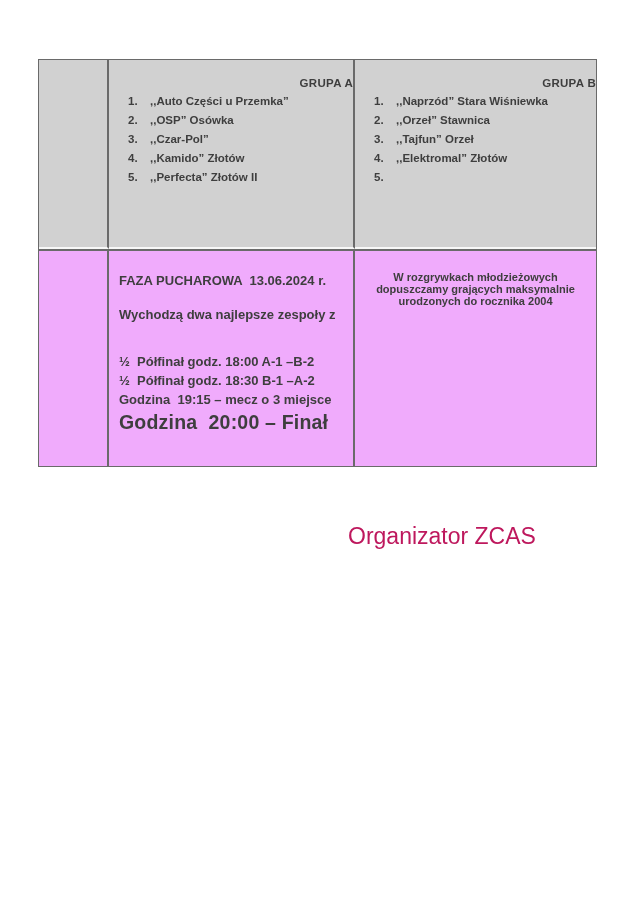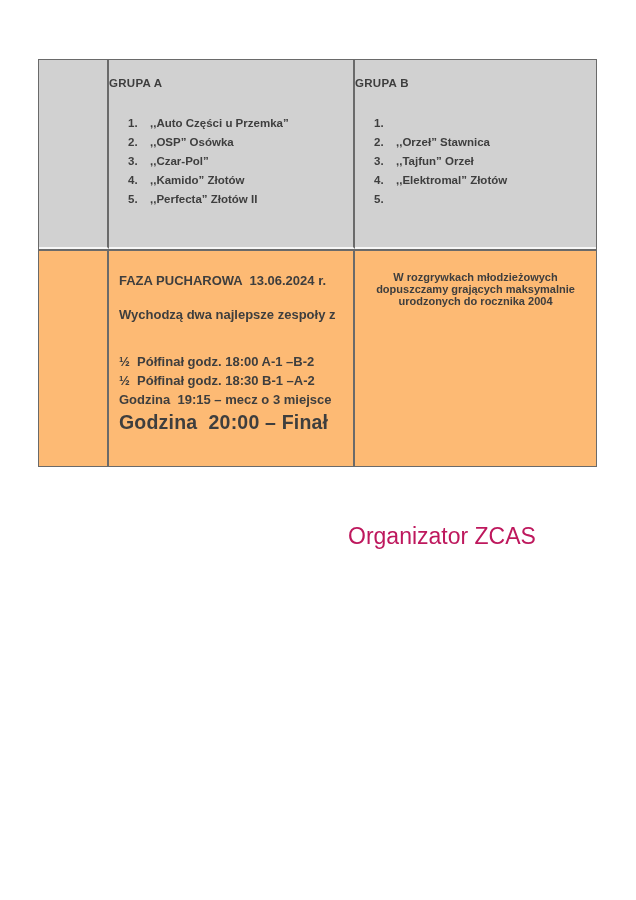--- a/index.html
+++ b/index.html
@@ -8,24 +8,24 @@
     font-family:"Liberation Sans", sans-serif; color:#3e3e3e; overflow:hidden;
   }
   .tbl {
     position:absolute; left:38px; top:59px; width:559px; height:408px;
     box-sizing:border-box; border:1px solid #6a6a6a;
     display:grid; grid-template-columns:70px 246px 1fr; grid-template-rows:189px 1fr;
   }
   .cell { box-sizing:border-box; overflow:hidden; }
   .col-a, .col-b { border-right:2px solid #6a6a6a; }
   .row1 { background:#d1d1d1; border-bottom:2px solid #f7f7f7; }
-  .row2 { background:#fdba74; border-top:2px solid #6a6a6a; }
+  .row2 { background:#f0abfc; border-top:2px solid #6a6a6a; }
 
   .grp { padding-top:17px; font-size:11.5px; font-weight:bold; }
-  .grp-title { text-align:left; margin-bottom:25px; letter-spacing:0.3px; }
+  .grp-title { text-align:right; margin-bottom:3px; letter-spacing:0.3px; }
   .team-list { }
   .team { display:flex; line-height:19px; padding-left:19px; }
   .team .num { flex:0 0 22px; }
   .team .nm { flex:1; white-space:pre; }
 
   .cup { padding:20px 6px 0 10px; font-size:13px; font-weight:bold; line-height:19px; }
   .cup .pre { white-space:pre; }
   .cup-title { margin-bottom:15px; }
   .cup-para { margin-bottom:28px; }
   .cup-final { font-size:19.5px; line-height:27px; letter-spacing:0.2px; }
@@ -70,20 +70,21 @@
           <span class="nm">,,Perfecta” Złotów II</span>
         </div>
       </div>
     </div>
 
     <div class="cell row1 grp">
       <div class="grp-title">GRUPA B</div>
       <div class="team-list">
         <div class="team">
           <span class="num">1.</span>
+          <span class="nm">,,Naprzód” Stara Wiśniewka</span>
         </div>
         <div class="team">
           <span class="num">2.</span>
           <span class="nm">,,Orzeł” Stawnica</span>
         </div>
         <div class="team">
           <span class="num">3.</span>
           <span class="nm">,,Tajfun” Orzeł</span>
         </div>
         <div class="team">

